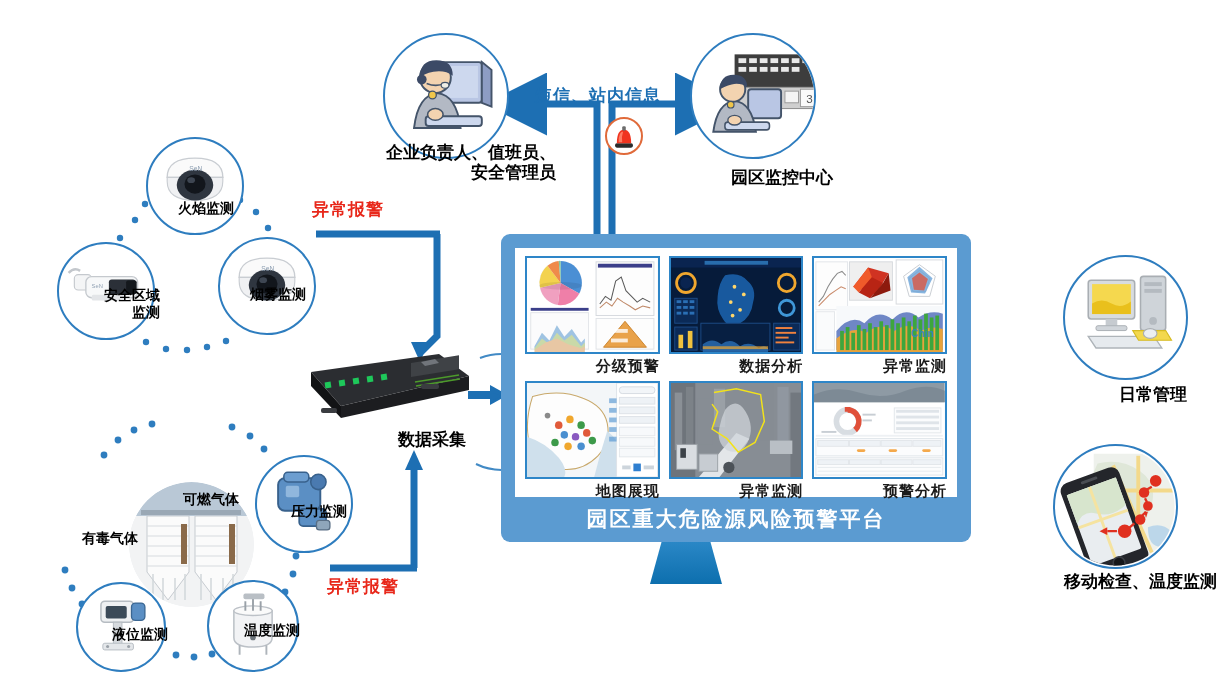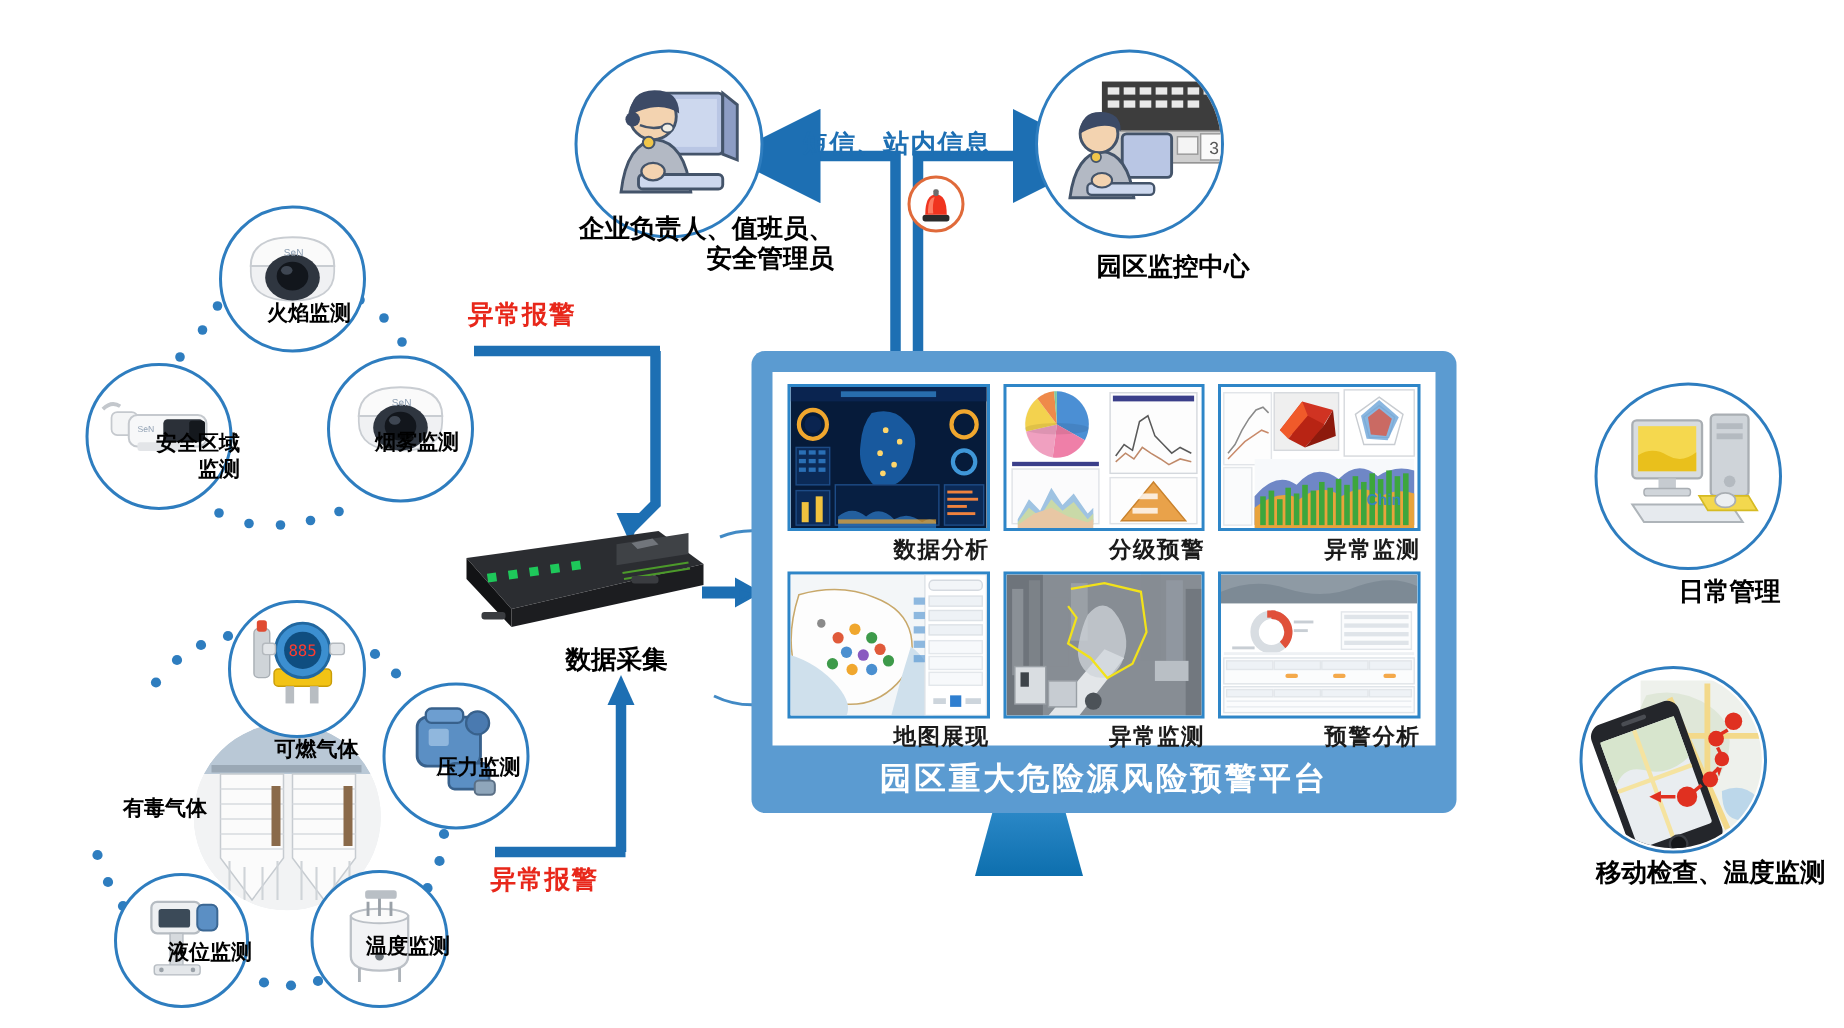--- a/index.html
+++ b/index.html
@@ -295,34 +295,20 @@
             <path d="M56 92 v26"></path>
           <path d="M72 92 v26"></path>
             <path d="M82 96 v22"></path>
             <path d="M94 96 v22"></path>
             <path d="M104 92 v26"></path>
         </g>
       </g>
     </svg>
   </div>
 
-  <div class="node-circle" style="left:152px;top:400px;width:92px;height:92px;">
-    <svg class="ill" viewBox="0 0 92 92">
-      <rect x="16" y="18" width="11" height="34" rx="3" fill="#cfd4d8" stroke="#a9afb5"></rect>
-      <rect x="18" y="12" width="7" height="8" rx="2" fill="#e04b32"></rect>
-      <rect x="30" y="46" width="40" height="12" rx="3" fill="#f2c315" stroke="#c99d08"></rect>
-      <circle cx="50" cy="33" r="19" fill="#3c8fd0" stroke="#21679f" stroke-width="2"></circle>
-      <circle cx="50" cy="33" r="13" fill="#0f4e80"></circle>
-      <text x="40" y="37" font-size="11" fill="#ff3b2e" font-family="monospace">885</text>
-      <rect x="69" y="28" width="10" height="8" rx="2" fill="#e2e5e8" stroke="#b4b9be"></rect>
-      <rect x="22" y="28" width="9" height="8" rx="2" fill="#e2e5e8" stroke="#b4b9be"></rect>
-      <rect x="38" y="58" width="6" height="12" fill="#b8bdc2"></rect>
-      <rect x="55" y="58" width="6" height="12" fill="#b8bdc2"></rect>
-    </svg>
-  </div>
   <div class="node-label" style="left:157px;top:447px;width:82px;font-size:14px;margin-top:44px;">可燃气体</div>
 
   <div class="node-label" style="left:34px;top:530px;width:104px;font-size:14px;">有毒气体</div>
 
   <div class="node-circle" style="left:255px;top:455px;width:98px;height:98px;">
     <svg class="ill" viewBox="0 0 98 98">
       <rect x="22" y="22" width="44" height="34" rx="7" fill="#5b8fc4" stroke="#38618c" stroke-width="2"></rect>
       <rect x="28" y="16" width="26" height="10" rx="4" fill="#6d9ed0" stroke="#38618c" stroke-width="1.6"></rect>
       <circle cx="64" cy="26" r="8" fill="#4a7ab0" stroke="#38618c" stroke-width="1.6"></circle>
       <rect x="44" y="54" width="28" height="18" rx="4" fill="#5b8fc4" stroke="#38618c" stroke-width="1.8"></rect>
@@ -387,26 +373,63 @@
       </g>
       <polygon points="118,16 132,13 136,17 122,20" fill="#9aa1a8" opacity=".55"></polygon>
       <rect x="18" y="62" width="16" height="5" rx="2" fill="#3a3c40"></rect>
       <rect x="118" y="38" width="18" height="5" rx="2" fill="#3a3c40"></rect>
     </svg>
   </div>
 
   <svg class="abs" style="left:330px;top:352px;" width="180" height="120">
     <path d="M150 6 a58 58 0 1 1 -4 106" stroke="#2e7dbf" stroke-width="2" fill="none" opacity=".9"></path>
   </svg>
-  <div class="node-label" style="left:335px;top:430px;width:110px;font-size:17px;">数据采集</div>
+  <div class="node-label" style="left:356px;top:430px;width:110px;font-size:17px;">数据采集</div>
 
   <div id="monitor-neck2"></div>
   <div id="monitor">
     <div id="monitor-screen">
       <div class="thumb-grid">
+
+        <div class="thumb-cell">
+          <div class="thumb">
+            <svg class="ill" viewBox="0 0 140 98" preserveAspectRatio="none">
+              <rect width="140" height="98" fill="#ffffff"></rect>
+
+              <g transform="translate(36,26)">
+                <circle r="23" fill="#f3f4f6"></circle>
+                <path d="M0 0 L0 -23 A23 23 0 0 1 20 11 Z" fill="#4b8fd4"></path>
+                <path d="M0 0 L20 11 A23 23 0 0 1 -3 23 Z" fill="#ef7fa8"></path>
+                <path d="M0 0 L-3 23 A23 23 0 0 1 -22 5 Z" fill="#f0a0c0"></path>
+                <path d="M0 0 L-22 5 A23 23 0 0 1 -14 -18 Z" fill="#f3d24e"></path>
+                <path d="M0 0 L-14 -18 A23 23 0 0 1 -2 -23 Z" fill="#ef8a4a"></path>
+                <path d="M0 0 L-2 -23 A23 23 0 0 1 0 -23 Z" fill="#7ec8a0"></path>
+                <ellipse cy="3" rx="23" ry="4" fill="#000" opacity=".08"></ellipse>
+              </g>
+
+              <rect x="74" y="4" width="62" height="56" fill="#fdfdfd" stroke="#d4d8dd"></rect>
+              <rect x="76" y="6" width="58" height="4" fill="#3b3f8a"></rect>
+              <polyline points="78,48 84,40 90,44 95,24 101,20 106,34 112,40 118,46 124,42 132,46" fill="none" stroke="#5a5a5a" stroke-width="1.1"></polyline>
+              <polyline points="78,52 85,46 91,50 97,42 103,46 110,50 116,54 124,50 132,52" fill="none" stroke="#c08a6a" stroke-width="1.1"></polyline>
+
+              <rect x="4" y="52" width="62" height="3" fill="#3b3f8a"></rect>
+
+              <rect x="4" y="57" width="62" height="38" fill="#fbfbfc" stroke="#e0e3e7"></rect>
+              <path d="M8 92 L16 78 L24 86 L32 70 L40 82 L48 74 L58 88 L62 84 L62 94 L8 94 Z" fill="#9fc3e2"></path>
+              <path d="M8 94 L16 84 L24 90 L32 78 L40 86 L48 80 L58 92 L62 88 L62 96 L8 96 Z" fill="#c9d9a8"></path>
+              <path d="M8 96 L20 88 L32 84 L44 90 L58 94 L62 92 L62 98 L8 98 Z" fill="#e8c7a4"></path>
+
+              <rect x="74" y="63" width="62" height="32" fill="#fdfdfd" stroke="#dfe2e6"></rect>
+              <polygon points="105,66 128,93 82,93" fill="#e9a24a" stroke="#c9822c"></polygon>
+              <rect x="94" y="74" width="14" height="4" fill="#fff" opacity=".8"></rect>
+              <rect x="90" y="84" width="18" height="4" fill="#fff" opacity=".8"></rect>
+            </svg>
+          </div>
+          <div class="thumb-caption">分级预警</div>
+        </div>
 
         <div class="thumb-cell">
           <div class="thumb">
             <svg class="ill" viewBox="0 0 140 98" preserveAspectRatio="none">
               <rect width="140" height="98" fill="#061b3a"></rect>
               <rect y="0" width="140" height="10" fill="#0a2450"></rect>
               <rect x="36" y="3" width="68" height="4" fill="#2f7fc4" opacity=".8"></rect>
 
               <path d="M58 18 q16 -4 24 6 q10 8 6 22 q-2 16 -14 22 q-12 6 -18 -4 q-8 -10 -6 -24 q1 -14 8 -22 z" fill="#1f6fc0" opacity=".75"></path>
               <g fill="#ffd66b">
@@ -444,57 +467,20 @@
                 <rect x="112" y="82" width="14" height="2"></rect>
                   <rect x="112" y="87" width="20" height="2"></rect>
               </g>
 
               <rect x="32" y="68" width="74" height="28" fill="#071f42" stroke="#1d4b86"></rect>
               <path d="M34 90 q10 -8 20 0 q10 -8 20 2 q10 -6 20 2 q6 -4 10 0 v4 h-70 z" fill="#2a6fb5" opacity=".8"></path>
               <rect x="34" y="92" width="70" height="3" fill="#f0a72e" opacity=".7"></rect>
             </svg>
           </div>
           <div class="thumb-caption">数据分析</div>
-        </div>
-
-        <div class="thumb-cell">
-          <div class="thumb">
-            <svg class="ill" viewBox="0 0 140 98" preserveAspectRatio="none">
-              <rect width="140" height="98" fill="#ffffff"></rect>
-
-              <g transform="translate(36,26)">
-                <circle r="23" fill="#f3f4f6"></circle>
-                <path d="M0 0 L0 -23 A23 23 0 0 1 20 11 Z" fill="#4b8fd4"></path>
-                <path d="M0 0 L20 11 A23 23 0 0 1 -3 23 Z" fill="#ef7fa8"></path>
-                <path d="M0 0 L-3 23 A23 23 0 0 1 -22 5 Z" fill="#f0a0c0"></path>
-                <path d="M0 0 L-22 5 A23 23 0 0 1 -14 -18 Z" fill="#f3d24e"></path>
-                <path d="M0 0 L-14 -18 A23 23 0 0 1 -2 -23 Z" fill="#ef8a4a"></path>
-                <path d="M0 0 L-2 -23 A23 23 0 0 1 0 -23 Z" fill="#7ec8a0"></path>
-                <ellipse cy="3" rx="23" ry="4" fill="#000" opacity=".08"></ellipse>
-              </g>
-
-              <rect x="74" y="4" width="62" height="56" fill="#fdfdfd" stroke="#d4d8dd"></rect>
-              <rect x="76" y="6" width="58" height="4" fill="#3b3f8a"></rect>
-              <polyline points="78,48 84,40 90,44 95,24 101,20 106,34 112,40 118,46 124,42 132,46" fill="none" stroke="#5a5a5a" stroke-width="1.1"></polyline>
-              <polyline points="78,52 85,46 91,50 97,42 103,46 110,50 116,54 124,50 132,52" fill="none" stroke="#c08a6a" stroke-width="1.1"></polyline>
-
-              <rect x="4" y="52" width="62" height="3" fill="#3b3f8a"></rect>
-
-              <rect x="4" y="57" width="62" height="38" fill="#fbfbfc" stroke="#e0e3e7"></rect>
-              <path d="M8 92 L16 78 L24 86 L32 70 L40 82 L48 74 L58 88 L62 84 L62 94 L8 94 Z" fill="#9fc3e2"></path>
-              <path d="M8 94 L16 84 L24 90 L32 78 L40 86 L48 80 L58 92 L62 88 L62 96 L8 96 Z" fill="#c9d9a8"></path>
-              <path d="M8 96 L20 88 L32 84 L44 90 L58 94 L62 92 L62 98 L8 98 Z" fill="#e8c7a4"></path>
-
-              <rect x="74" y="63" width="62" height="32" fill="#fdfdfd" stroke="#dfe2e6"></rect>
-              <polygon points="105,66 128,93 82,93" fill="#e9a24a" stroke="#c9822c"></polygon>
-              <rect x="94" y="74" width="14" height="4" fill="#fff" opacity=".8"></rect>
-              <rect x="90" y="84" width="18" height="4" fill="#fff" opacity=".8"></rect>
-            </svg>
-          </div>
-          <div class="thumb-caption">分级预警</div>
         </div>
 
         <div class="thumb-cell">
           <div class="thumb">
             <svg class="ill" viewBox="0 0 140 98" preserveAspectRatio="none">
               <rect width="140" height="98" fill="#ffffff"></rect>
 
               <rect x="2" y="4" width="34" height="50" fill="#fdfdfd" stroke="#e2e5e9"></rect>
               <polyline points="5,46 10,40 15,30 20,22 25,16 30,14 34,18" fill="none" stroke="#8a8a8a" stroke-width="1.1"></polyline>
               <polyline points="5,50 11,44 17,38 23,34 29,30 34,32" fill="none" stroke="#c98a6a" stroke-width="1.1"></polyline>

